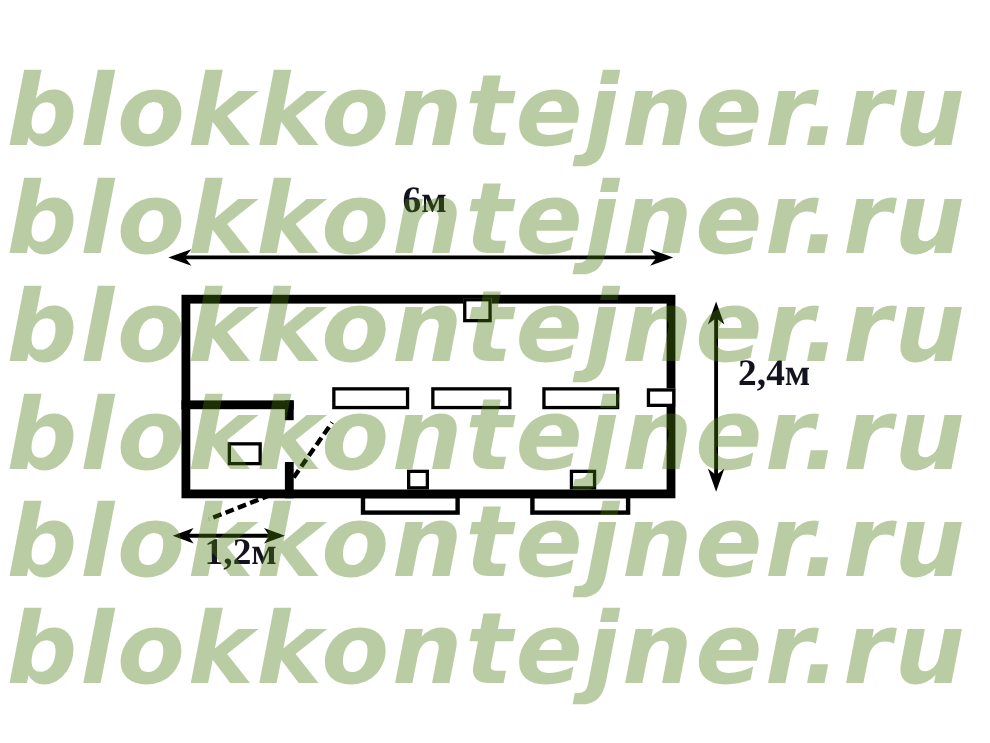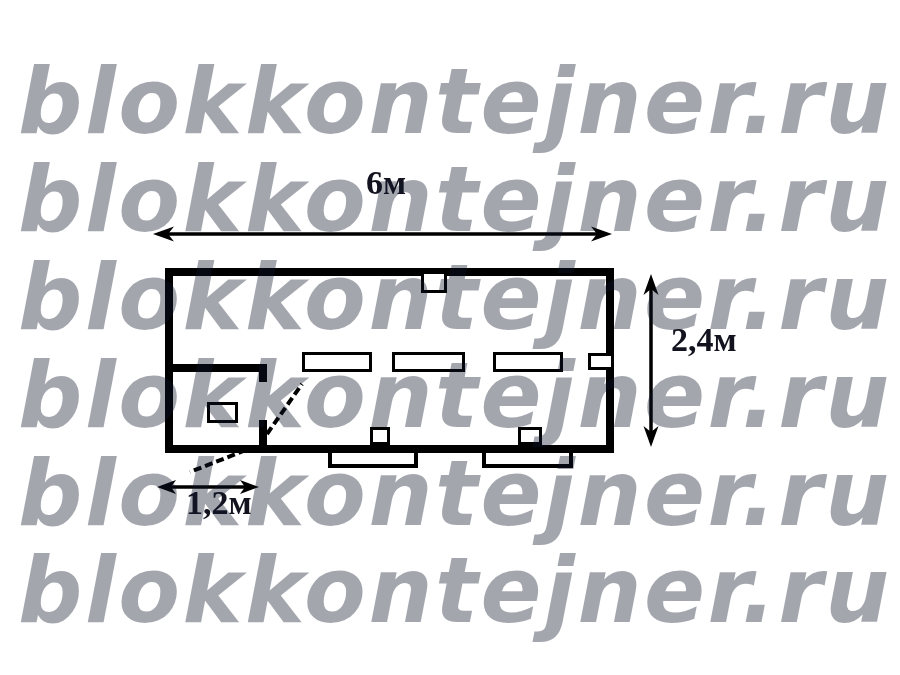--- a/index.html
+++ b/index.html
@@ -118,21 +118,21 @@
 
       <line x1="267" y1="434" x2="302" y2="384" stroke="#000" stroke-width="4" stroke-dasharray="8 4"></line>
       <line x1="246" y1="450" x2="190" y2="472" stroke="#000" stroke-width="4" stroke-dasharray="8 4"></line>
     </svg>
 
     <div class="dim-label label-width">6м</div>
     <div class="dim-label label-height">2,4м</div>
     <div class="dim-label label-entry">1,2м</div>
   </div>
 
-  <div class="watermark-layer" style="color: #0f172a; margin-left: 12px;">
+  <div class="watermark-layer" style="color: #4d7c0f;">
     <div class="wm-row">blokkontejner.ru</div>
     <div class="wm-row">blokkontejner.ru</div>
     <div class="wm-row">blokkontejner.ru</div>
     <div class="wm-row">blokkontejner.ru</div>
     <div class="wm-row">blokkontejner.ru</div>
     <div class="wm-row">blokkontejner.ru</div>
   </div>
 
 </div>
 

